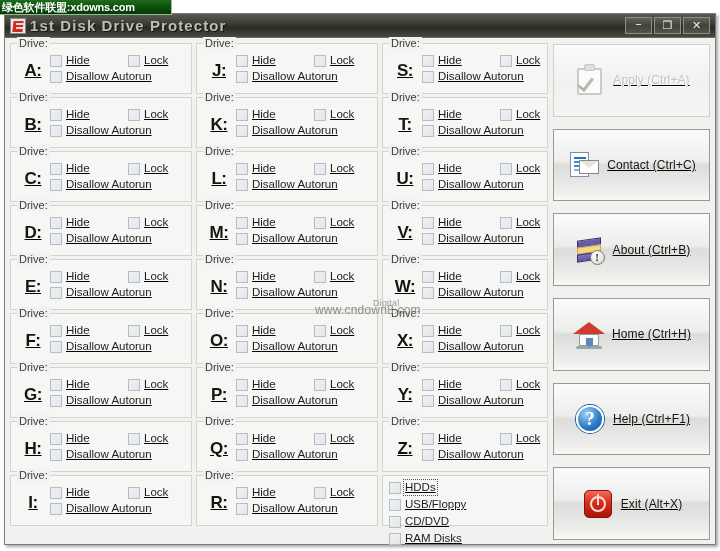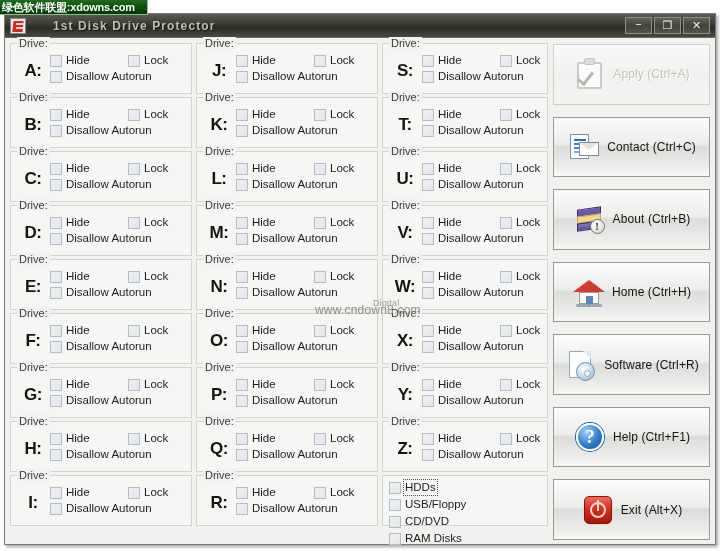--- a/index.html
+++ b/index.html
@@ -14,21 +14,21 @@
   #root {
     position: relative;
     width: 720px; height: 551px;
     background: #ffffff;
   }
 
   
   .promo-banner {
     position: absolute;
     left: 0; top: 0;
-    width: 148px; height: 15px;
+    width: 172px; height: 15px;
     background: linear-gradient(180deg,#1f6b1f 0%, #0c500c 50%, #063806 100%);
     border-right: 1px solid #9bbf9b;
     border-bottom: 1px solid #8fb98f;
     color: #ffffff;
     font-size: 11px;
     line-height: 15px;
     font-weight: bold;
     padding-left: 2px;
     white-space: nowrap;
     letter-spacing: -0.2px;
@@ -72,28 +72,27 @@
   }
   .title-icon:after {
     content: "";
     position: absolute; left: 5px; top: 4px;
     width: 7px; height: 2px;
     background: #f7d6d2;
     box-shadow: 0 4px 0 #f7d6d2;
   }
   .title-text {
     color: #bdbdb6;
-    font-size: 12px;
+    font-size: 15px;
     font-weight: bold;
     letter-spacing: 1.1px;
     text-shadow: 1px 1px 0 #17170f;
     white-space: nowrap;
     overflow: hidden;
     flex: 1 1 auto;
-    margin-left: 23px;
   }
   .win-buttons {
     display: flex;
     gap: 2px;
     flex: 0 0 auto;
     margin-right: 2px;
   }
   .win-btn {
     width: 27px; height: 17px;
     background: linear-gradient(180deg,#62625a 0%, #43433c 50%, #53534b 100%);
@@ -111,20 +110,21 @@
     font-family: "DejaVu Sans", sans-serif;
   }
   .win-btn.min span { font-size: 13px; line-height: 11px; }
 
   
   .client {
     position: relative;
     height: 506px;
     background: #f1f1f0;
     padding: 5px 5px 4px 5px;
+    text-decoration: underline;
   }
   .client-inner {
     position: relative;
     width: 100%; height: 100%;
     display: flex;
     gap: 5px;
   }
 
   .drives-area {
     position: relative;
@@ -1179,27 +1179,20 @@
               <span class="ico ic-home">
                 <span class="base"></span>
                 <span class="stem"></span>
                 <span class="roof"></span>
                 <span class="body2"></span>
                 <span class="door"></span>
               </span>
               <span class="lbl2">Home (Ctrl+H)</span>
             </div>
             <div class="abtn">
-              <span class="ico ic-soft">
-                <span class="page"></span>
-                <span class="disc"></span>
-              </span>
-              <span class="lbl2">Software (Ctrl+R)</span>
-            </div>
-            <div class="abtn">
               <span class="ico ic-help">
                 <span class="circle"></span>
                 <span class="q">?</span>
               </span>
               <span class="lbl2">Help (Ctrl+F1)</span>
             </div>
             <div class="abtn">
               <span class="ico ic-exit">
                 <span class="sq"></span>
                 <span class="ring2"></span>

